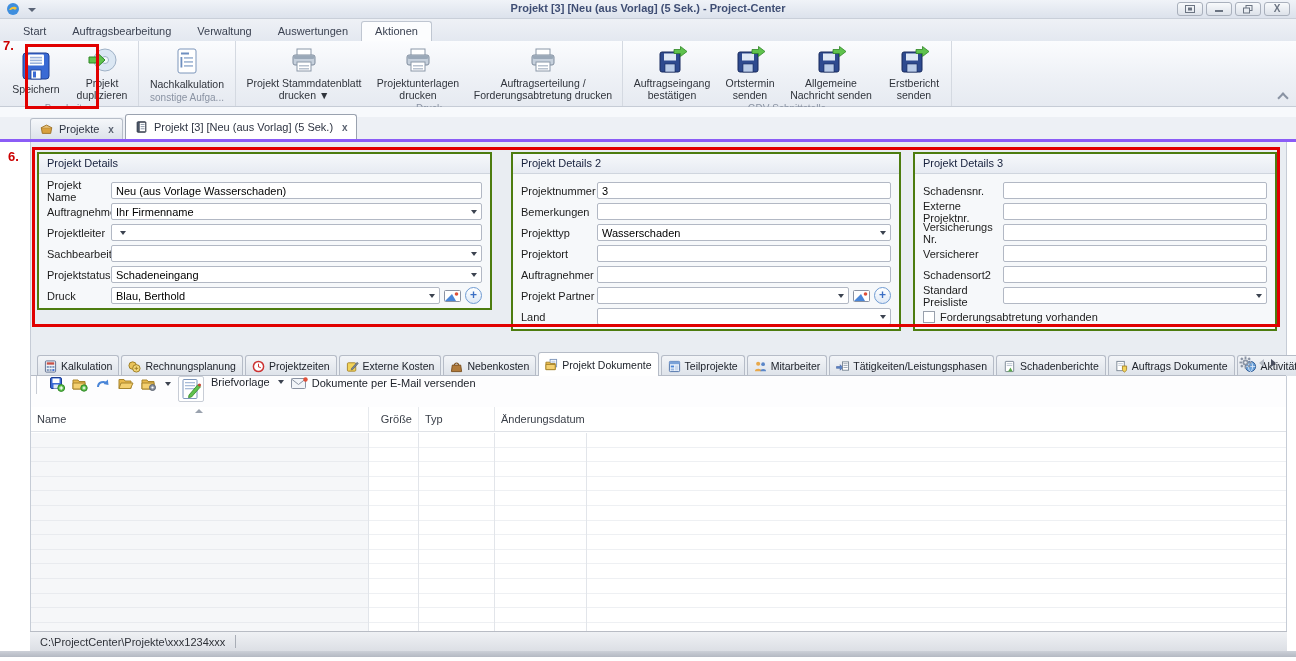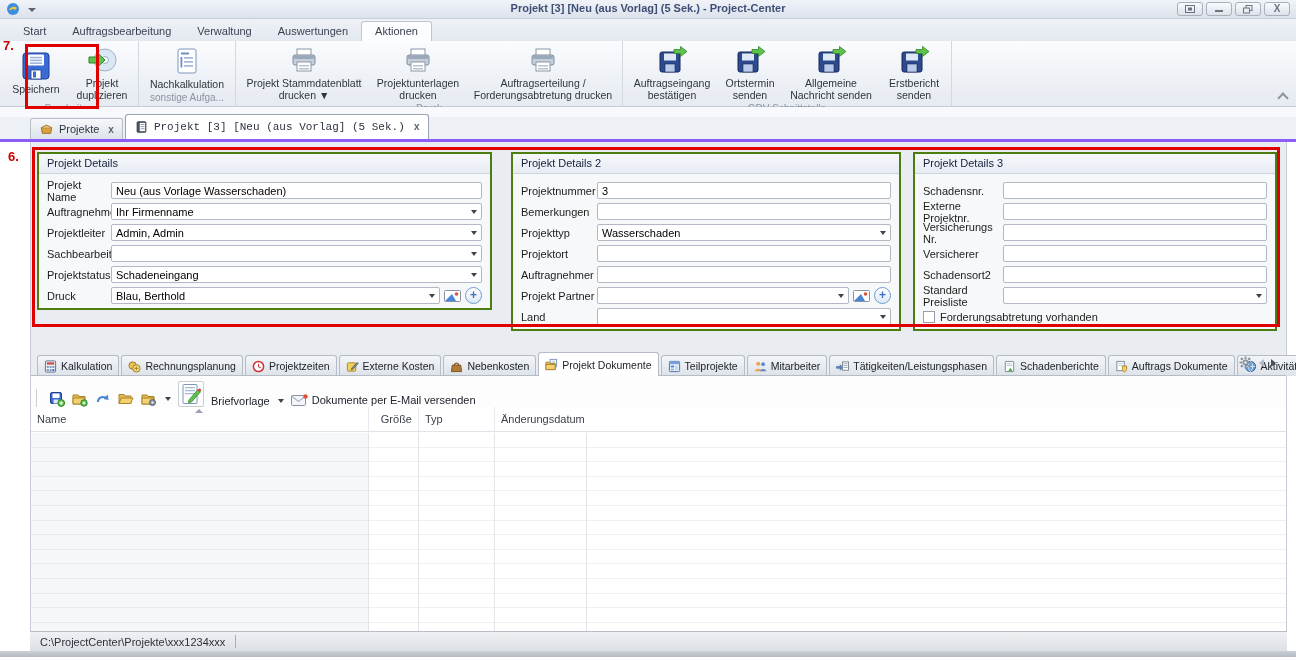--- a/index.html
+++ b/index.html
@@ -33,21 +33,21 @@
   .rbtn .ic32 { width:32px; height:32px; }
   .rbtn .rlabel { font-size:10.5px; color:#30343c; text-align:center; line-height:1.18; margin-top:1px; }
   .ribbon-collapse { position:absolute; right:8px; bottom:6px; width:10px; height:8px; }
   .ribbon-collapse:before { content:""; position:absolute; left:1px; top:2px; width:6px; height:6px; border-left:2px solid #8a93a3; border-top:2px solid #8a93a3; transform:rotate(45deg); }
 
   
   .gap-band { position:absolute; left:0; top:107px; width:1296px; height:10px; background:#f7f9fc; }
   .doctabs { position:absolute; left:0; top:117px; width:1296px; height:25px; background:#edf0f5; border-bottom:3px solid #8b5cf6; padding-left:30px; display:flex; align-items:flex-end; }
   .dtab { height:21px; display:flex; align-items:center; gap:5px; padding:0 8px; margin-right:2px;
     background:linear-gradient(#f5f7fa,#dde3ea); border:1px solid #b7bec9; border-bottom:none; border-radius:3px 3px 0 0; color:#2e3442; }
-  .dtab.active { height:25px; background:#fff; position:relative; z-index:2; border-color:#9aa2af;font-family:Liberation Mono, monospace; }
+  .dtab.active { height:25px; background:#fff; position:relative; z-index:2; border-color:#9aa2af; }
   .dtab .x { color:#5a6270; font-size:10px; font-weight:bold; margin-left:4px; }
 
   
   .panel { position:absolute; left:30px; top:142px; width:1257px; height:489px;
     background:#e9edf2; border-left:1px solid #c6ccd6; border-right:1px solid #c6ccd6; }
 
   
   .gbox { position:absolute; top:10px; background:#f6f8fa; border:2px solid #4d7c0f; }
   .gbox-h { height:20px; line-height:19px; padding-left:8px; color:#16203c;
     background:linear-gradient(#f6f8fb,#e7ebf2); border-bottom:1px solid #cfd5de; }
@@ -69,21 +69,21 @@
   .vtab { height:21px; display:flex; align-items:center; gap:4px; padding:0 6px; margin-right:2px; white-space:nowrap;
     background:linear-gradient(#f3f5f8,#dde2e9); border:1px solid #b6bcc7; border-bottom:none; border-radius:3px 3px 0 0; color:#20242c; font-size:10.5px; }
   .vtab.active { height:24px; background:#fff; position:relative; z-index:2; }
   .tab-extras { position:absolute; right:10px; top:214px; display:flex; align-items:center; gap:7px; }
   .arr { width:0; height:0; border-top:4px solid transparent; border-bottom:4px solid transparent; }
   .arr.left  { border-right:5px solid #b4bac4; }
   .arr.right { border-left:5px solid #4a5060; }
 
   
   .docpage { position:absolute; left:0; top:233px; width:1255px; height:256px; background:#fff; border-top:1px solid #b6bcc7; }
-  .toolbar { height:31px; display:flex; align-items:flex-end; padding-left:5px; gap:7px; background:#fdfdfe; }
+  .toolbar { height:31px; display:flex; align-items:flex-start; padding-left:5px; gap:7px; background:#fdfdfe; }
   .grip { width:3px; height:18px; border-left:1px solid #c8ccd4; border-right:1px solid #fff; margin-right:3px; }
   .tbtn { display:flex; align-items:center; gap:4px; color:#20242c; }
   .bigicon { width:26px; height:26px; border:1px solid #c8cdd6; border-radius:2px; background:#fff; padding:1px; }
 
   
   .thead { height:25px; border-bottom:1px solid #dfe2e7; position:relative; display:flex; color:#3a3f48; }
   .th { padding:6px 6px 0; position:relative; }
   .th + .th { border-left:1px solid #e6e9ed; }
   .sortcaret { position:absolute; left:164px; top:2px; width:0; height:0; border-left:4px solid transparent; border-right:4px solid transparent; border-bottom:4px solid #9aa2ae; }
   .tbody { position:absolute; left:0; top:57px; right:0; bottom:0;
@@ -335,21 +335,20 @@
       <div class="frow">
         <span class="flabel" style="width:64px">Auftragnehmer</span>
         <div class="fcombo">
             <span class="fval">Ihr Firmenname</span>
             <span class="dd"></span>
           </div>
       </div>
       <div class="frow">
         <span class="flabel" style="width:64px">Projektleiter</span>
         <div class="fcombo">
-            <span class="fval">Admin, Admin</span>
             <span class="dd"></span>
           </div>
       </div>
       <div class="frow">
         <span class="flabel" style="width:64px">Sachbearbeiter</span>
         <div class="fcombo">
             <span class="fval"></span>
             <span class="dd"></span>
           </div>
       </div>

